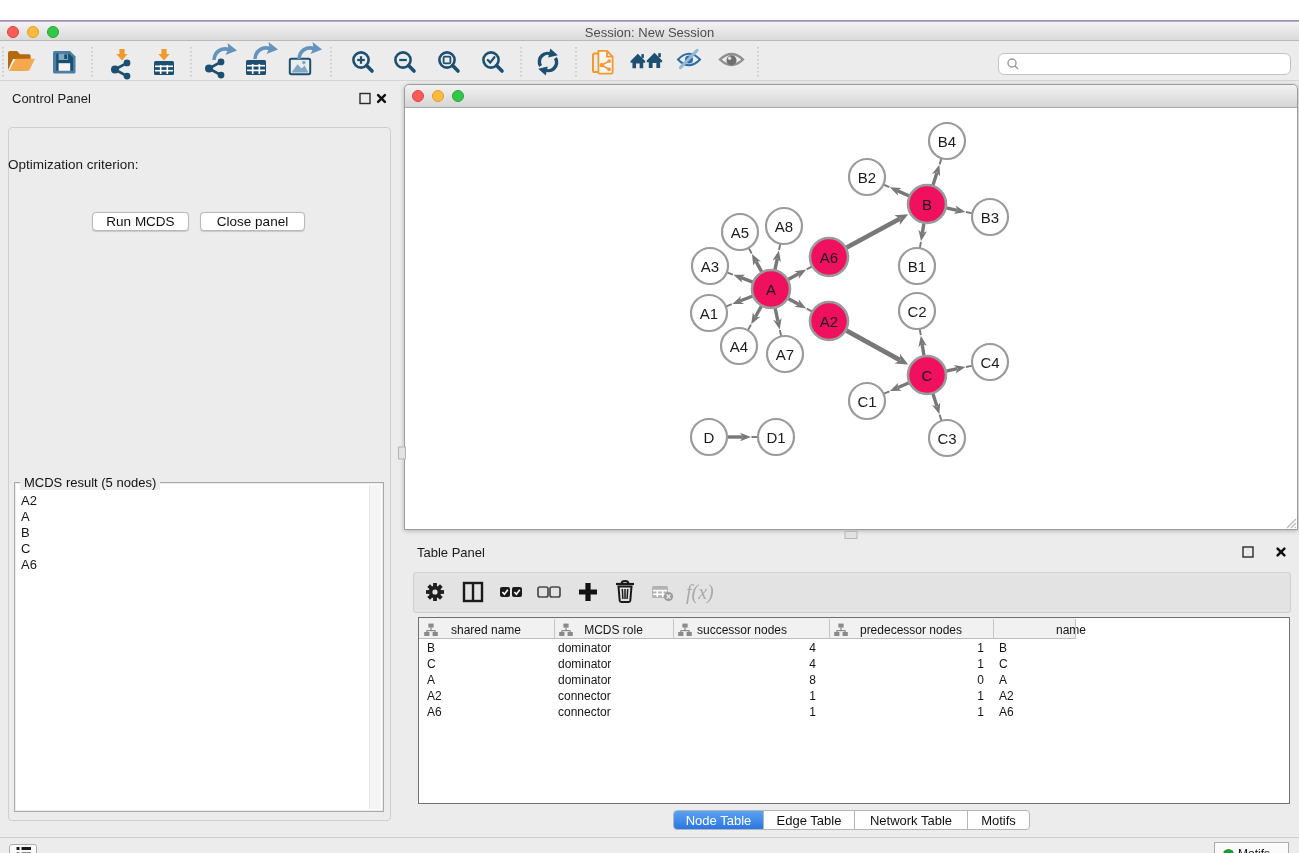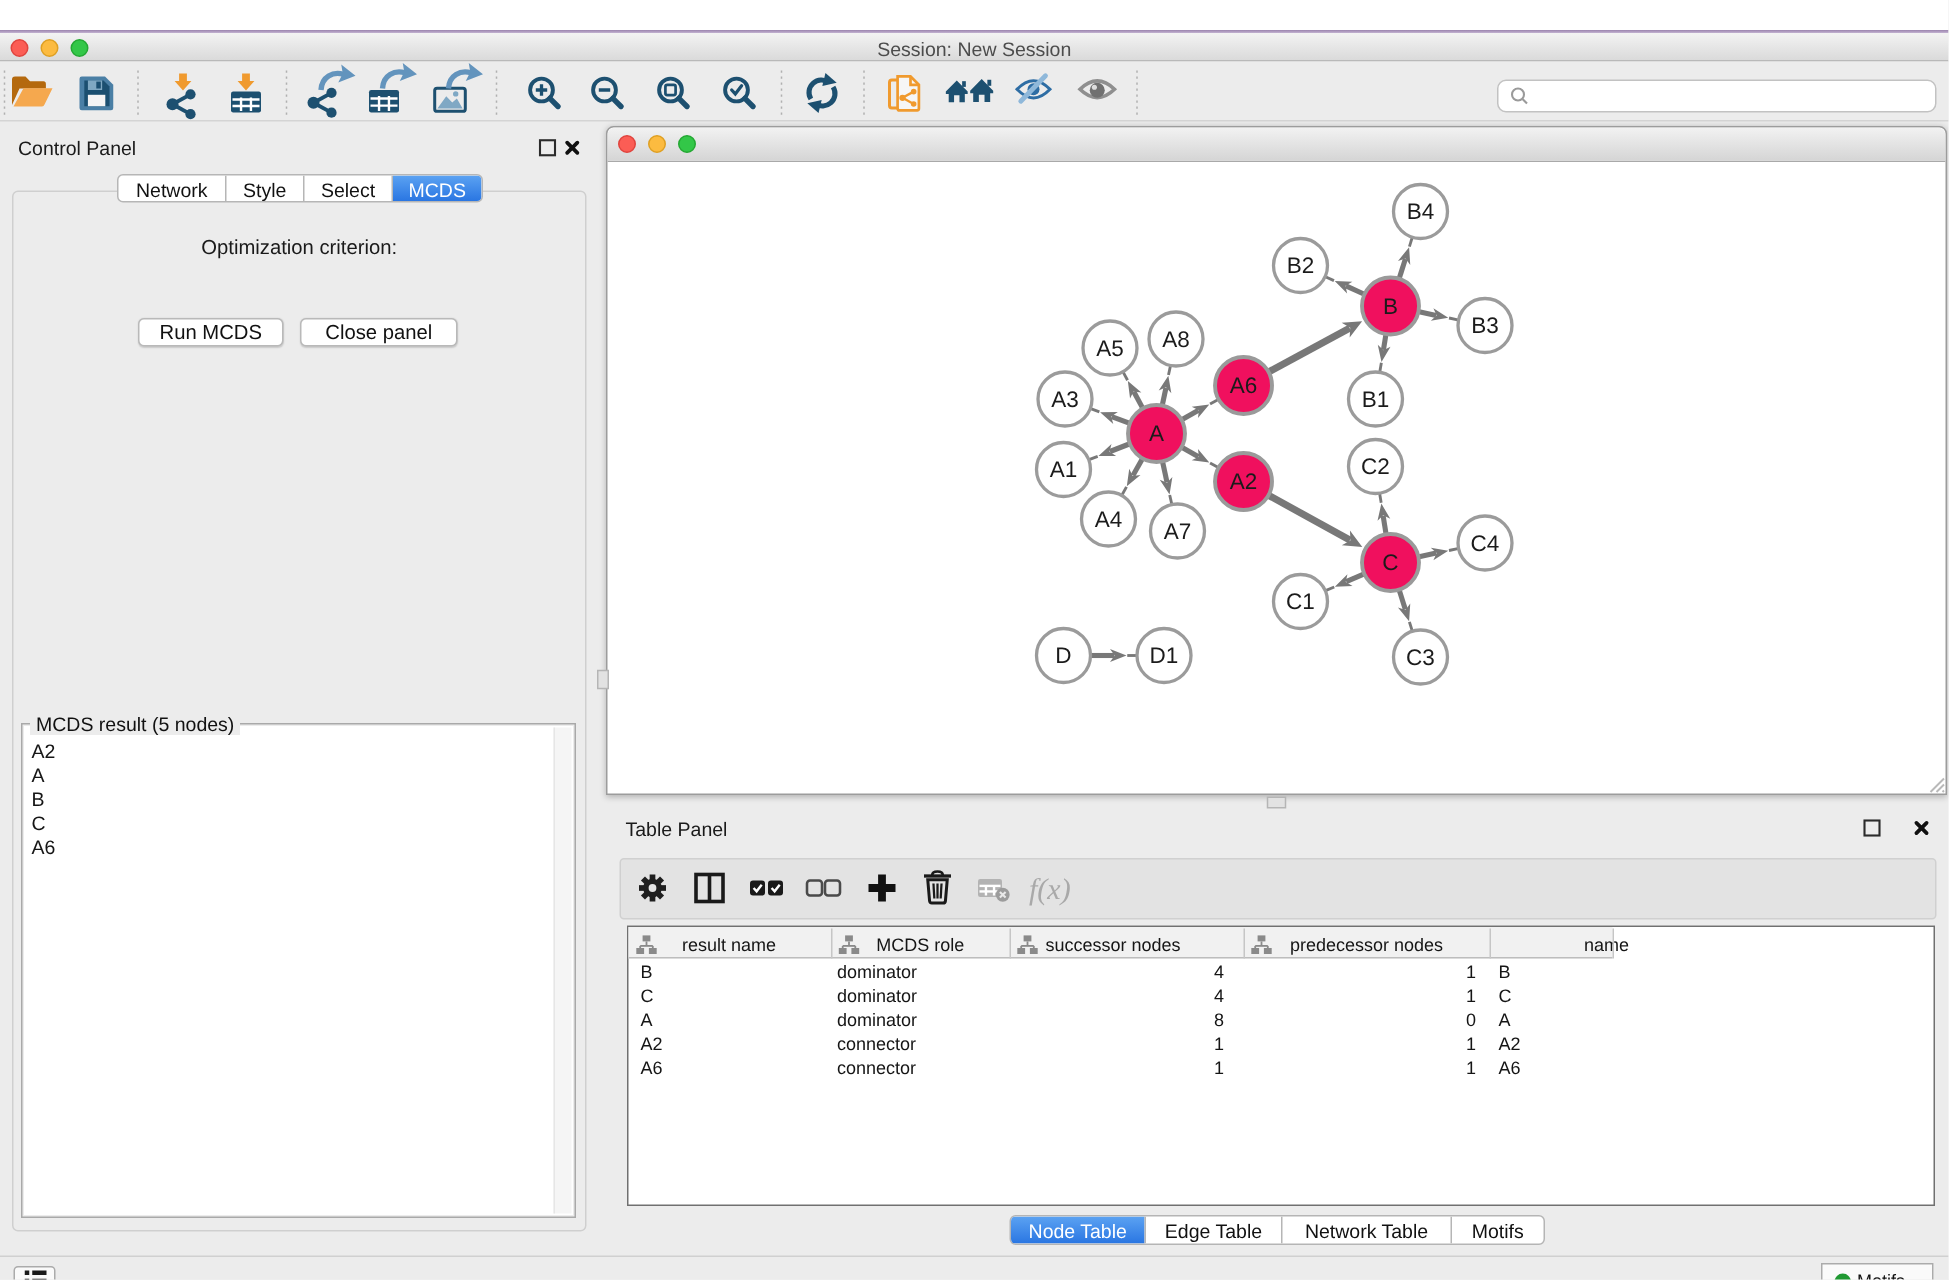--- a/index.html
+++ b/index.html
@@ -130,27 +130,21 @@
       <line x1="191" y1="7" x2="191" y2="37" stroke="#b0b0b0" stroke-width="1" stroke-dasharray="1.5,2.5"></line>
       <line x1="331" y1="7" x2="331" y2="37" stroke="#b0b0b0" stroke-width="1" stroke-dasharray="1.5,2.5"></line>
       <line x1="521" y1="7" x2="521" y2="37" stroke="#b0b0b0" stroke-width="1" stroke-dasharray="1.5,2.5"></line>
       <line x1="576" y1="7" x2="576" y2="37" stroke="#b0b0b0" stroke-width="1" stroke-dasharray="1.5,2.5"></line>
       <line x1="758" y1="7" x2="758" y2="37" stroke="#b0b0b0" stroke-width="1" stroke-dasharray="1.5,2.5"></line>
     </svg>
 <div class="abs" style="left:998px;top:33px;width:293px;height:22px;background:#fff;border:1px solid #c2c2c2;border-radius:6px"></div>
 
 <div class="abs" style="left:12px;top:71px;font-size:13px;color:#1a1a1a">Control Panel</div>
 <div class="abs" style="left:8px;top:107px;width:383px;height:694px;border:1px solid #cfcfcf;border-radius:4px"></div>
-<div class="abs" style="left:78px;top:96px;height:19px;background:#fff;border:1px solid #b6b6b6;border-radius:4px;overflow:hidden">
-  <div class="seg" style="width:72px">Network</div>
-  <div class="seg" style="width:52px">Style</div>
-  <div class="seg" style="width:59px">Select</div>
-  <div class="seg blueseg" style="width:59px">MCDS</div>
-</div>
-<div class="abs" style="left:8px;top:137px;width:383px;text-align:center;font-size:13.5px;color:#1a1a1a">Optimization criterion:</div>
+<div class="abs" style="left:8px;top:137px;width:383px;text-align:left;font-size:13.5px;color:#1a1a1a">Optimization criterion:</div>
 <div class="abs" style="left:92px;top:192px;width:97px;height:19px;background:#fff;border:1px solid #b9b9b9;border-radius:4px;box-shadow:0 0.5px 1px rgba(0,0,0,.15);text-align:center;line-height:18px;font-size:13.5px;color:#111">Run MCDS</div>
 <div class="abs" style="left:200px;top:192px;width:105px;height:19px;background:#fff;border:1px solid #b9b9b9;border-radius:4px;box-shadow:0 0.5px 1px rgba(0,0,0,.15);text-align:center;line-height:18px;font-size:13.5px;color:#111">Close panel</div>
 
 <div class="abs" style="left:14px;top:462px;width:370px;height:330px;border:1px solid #a9a9a9"></div>
 <div class="abs" style="left:16px;top:464px;width:366px;height:326px;background:#fff"></div>
 <div class="abs" style="left:369px;top:465px;width:12px;height:324px;background:#f5f5f5;border-left:1px solid #e6e6e6"></div>
 <div class="abs" style="left:20px;top:455px;background:#ececec;padding:0 4px;font-size:13px;color:#111">MCDS result (5 nodes)</div>
 <div class="cell" style="left:21px;top:474px;font-size:13px">A2</div>
     <div class="cell" style="left:21px;top:490px;font-size:13px">A</div>
     <div class="cell" style="left:21px;top:506px;font-size:13px">B</div>
@@ -261,21 +255,21 @@
       <circle cx="304" cy="330" r="18" fill="#fff" stroke="#9b9b9b" stroke-width="2.2"></circle>
       <text x="304" y="330.5" text-anchor="middle" dominant-baseline="central" font-size="15" fill="#1b1b1b">D</text>
       <circle cx="371" cy="330" r="18" fill="#fff" stroke="#9b9b9b" stroke-width="2.2"></circle>
       <text x="371" y="330.5" text-anchor="middle" dominant-baseline="central" font-size="15" fill="#1b1b1b">D1</text>
     </svg>
 
 <div class="abs" style="left:417px;top:525px;font-size:13px;color:#1a1a1a">Table Panel</div>
 <div class="abs" style="left:413px;top:552px;width:878px;height:41px;background:#e3e3e3;border:1px solid #d0d0d0;border-radius:3px"></div>
 <div class="abs" style="left:418px;top:597px;width:872px;height:187px;background:#fff;border:1px solid #707070"></div>
 <div class="abs" style="left:419px;top:598px;width:656px;height:21px;background:#f1f1f1;border-bottom:1px solid #bdbdbd"></div>
-<div class="cell" style="left:443px;top:603px;width:86px;text-align:center">result name</div>
+<div class="cell" style="left:443px;top:603px;width:86px;text-align:center">shared name</div>
 <div class="cell" style="left:578px;top:603px;width:71px;text-align:center">MCDS role</div>
 <div class="cell" style="left:697px;top:603px;width:108px;text-align:left">successor nodes</div>
 <div class="cell" style="left:853px;top:603px;width:116px;text-align:center">predecessor nodes</div>
 <div class="cell" style="left:1030px;top:603px;width:82px;text-align:center">name</div>
 <div class="abs" style="left:554px;top:599px;width:1px;height:20px;background:#c6c6c6"></div>
 <div class="abs" style="left:673px;top:599px;width:1px;height:20px;background:#c6c6c6"></div>
 <div class="abs" style="left:829px;top:599px;width:1px;height:20px;background:#c6c6c6"></div>
 <div class="abs" style="left:993px;top:599px;width:1px;height:20px;background:#c6c6c6"></div>
 <div class="abs" style="left:1075px;top:599px;width:1px;height:20px;background:#c6c6c6"></div>
 <div class="cell" style="left:427px;top:621px">B</div>

